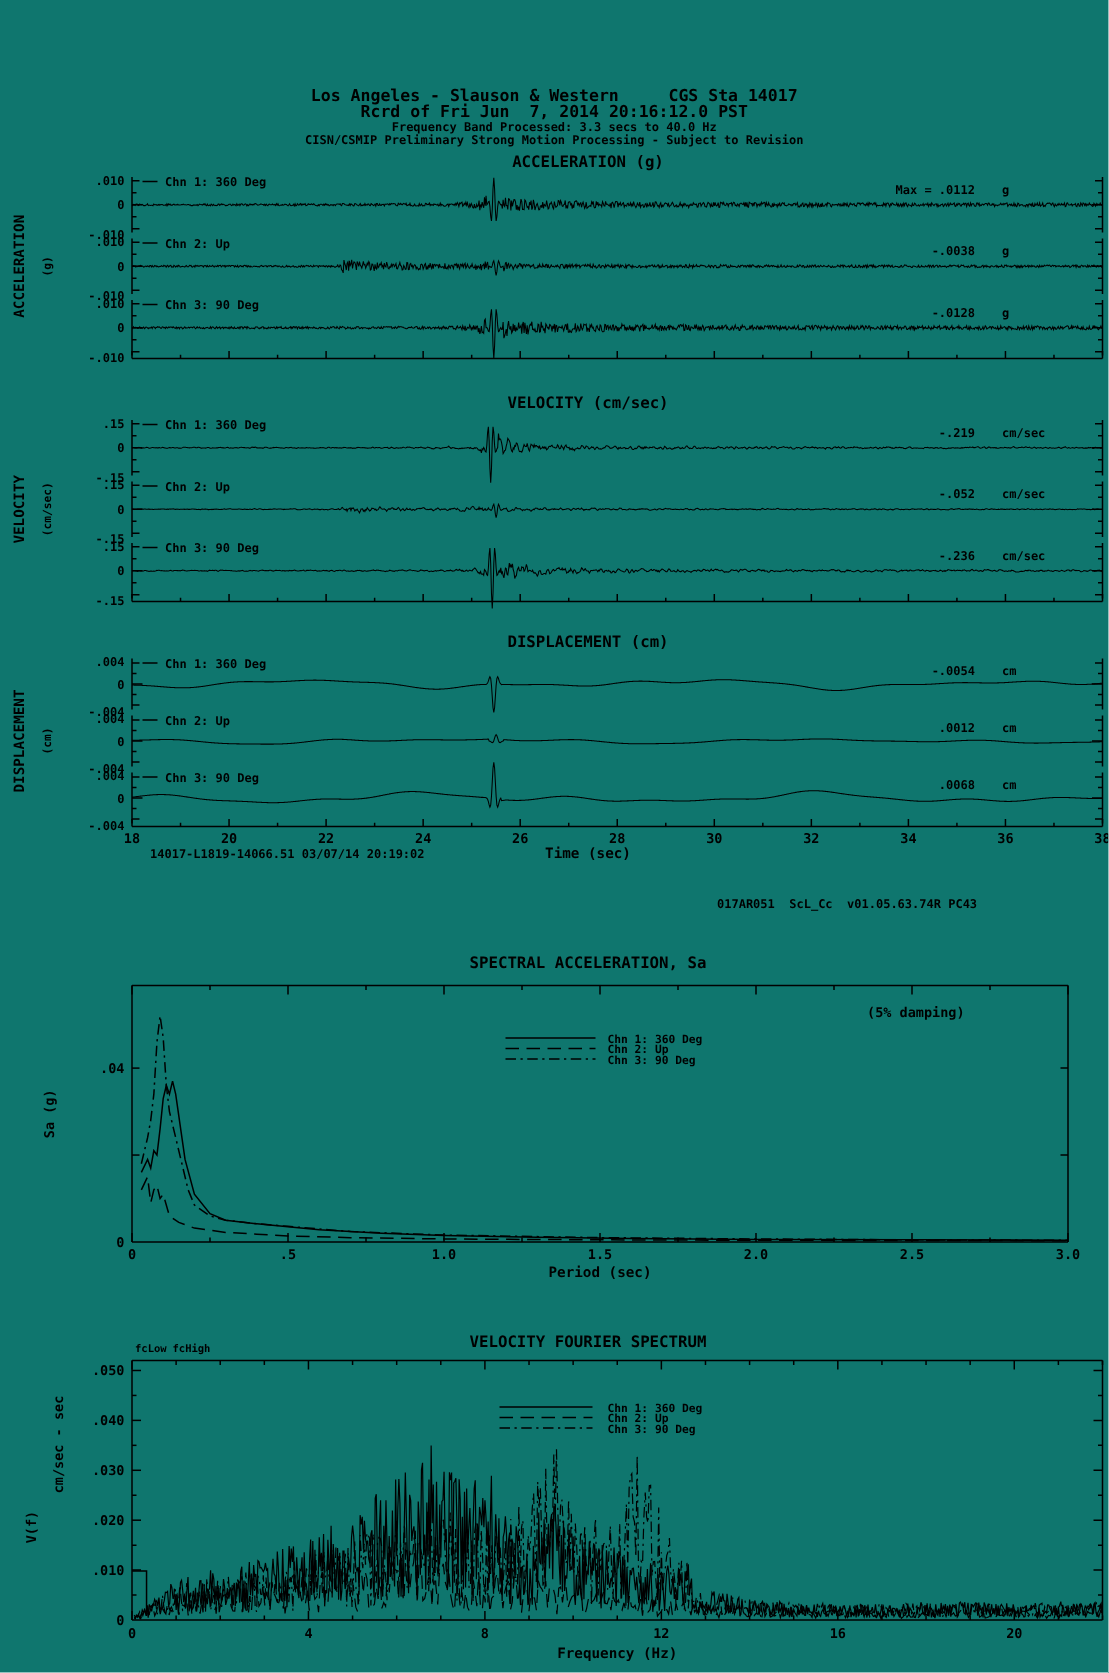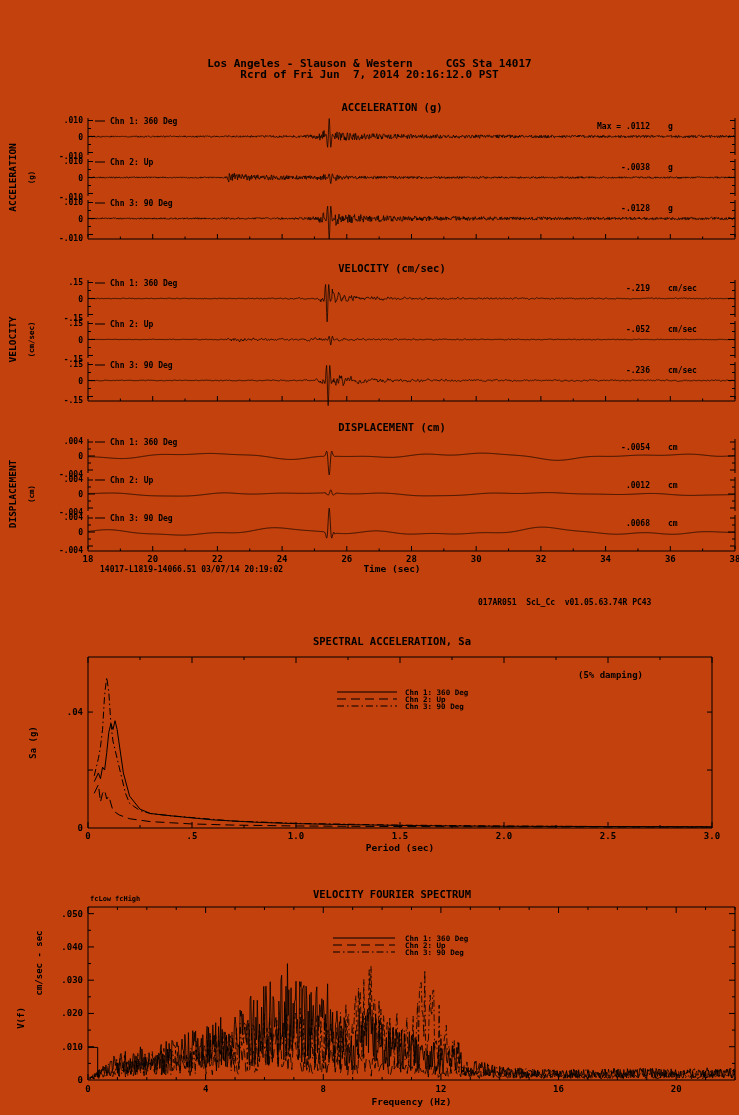--- a/index.html
+++ b/index.html
@@ -1,16 +1,16 @@
 <!DOCTYPE html>
 <html><head>
 <meta charset="utf-8">
 <style>
   html,body{margin:0;padding:0;background:#fff;}
-  .page{position:relative;width:739px;height:1115px;background:#c2410c;overflow:hidden;
+  .page{position:relative;width:739px;height:1115px;background:#0f766e;overflow:hidden;
         font-family:"DejaVu Sans Mono",monospace;color:#000;}
   .hdr{position:absolute;left:0;width:739px;text-align:center;font-weight:bold;white-space:pre;}
   .h1{top:57px;font-size:11px;}
   .h2{top:68px;font-size:11px;}
   .h3{top:80px;font-size:8px;}
   .h4{top:89px;font-size:8px;}
   #plot{position:absolute;left:0;top:0;}
   svg text{font-family:"DejaVu Sans Mono",monospace;font-weight:bold;fill:#000;}
   .ft{position:absolute;font-size:8px;font-weight:bold;white-space:pre;}
   .ftl{left:100px;top:565px;}
@@ -18,20 +18,22 @@
   .fc{position:absolute;font-size:7px;font-weight:bold;top:895px;}
   .fc1{left:90px;}
   .fc2{left:91px;padding-left:24px;}
 </style>
 </head>
 <body>
 
 <div class="page">
   <div class="hdr h1">Los Angeles - Slauson &amp; Western     CGS Sta 14017</div>
   <div class="hdr h2">Rcrd of Fri Jun  7, 2014 20:16:12.0 PST</div>
+  <div class="hdr h3">Frequency Band Processed: 3.3 secs to 40.0 Hz</div>
+  <div class="hdr h4">CISN/CSMIP Preliminary Strong Motion Processing - Subject to Revision</div>
 
   <svg id="plot" width="739" height="1115" viewBox="0 0 739 1115">
       <g>
         <text x="392" y="111" font-size="10.5px" text-anchor="middle">ACCELERATION (g)</text>
         <text x="16" y="177.5" font-size="9.5px" text-anchor="middle" transform="rotate(-90 16 177.5)">ACCELERATION</text>
         <text x="34" y="177.5" font-size="7.5px" text-anchor="middle" transform="rotate(-90 34 177.5)">(g)</text>
         <g>
           <line x1="88" y1="118" x2="88" y2="155" stroke="#000" stroke-width="1"></line>
           <line x1="735" y1="118" x2="735" y2="155" stroke="#000" stroke-width="1"></line>
           <line x1="88" y1="120.5" x2="93" y2="120.5" stroke="#000" stroke-width="1"></line>

